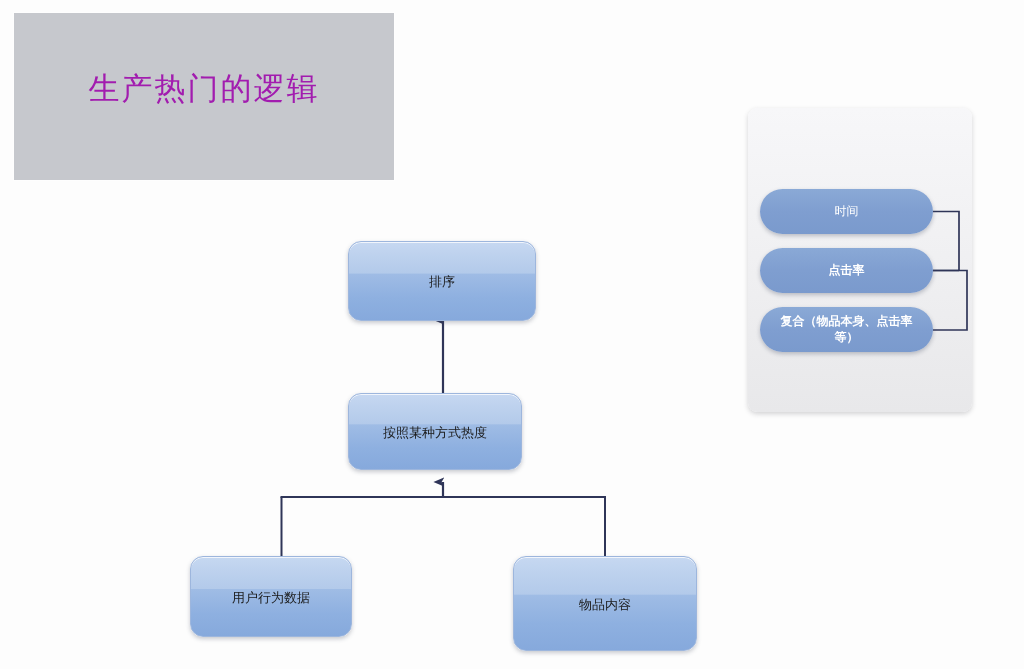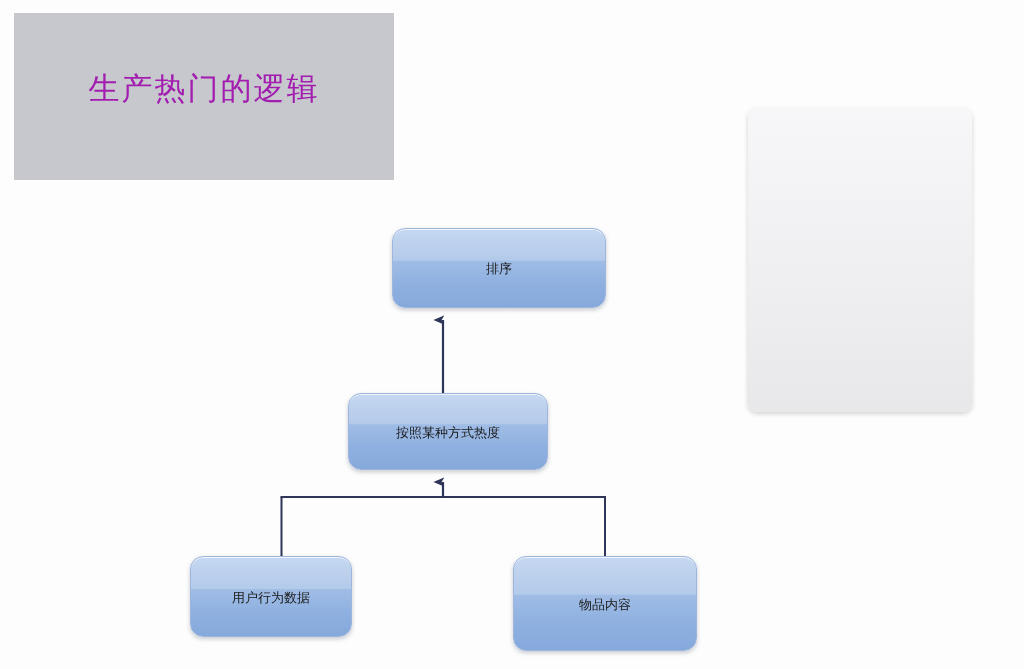--- a/index.html
+++ b/index.html
@@ -69,22 +69,22 @@
   .flow-box .label {
     font-size: 13px;
     color: #1b1b1b;
     text-align: center;
     line-height: 1.35;
     padding: 0 10px;
     position: relative;
     top: 1px;
   }
 
-  #box-sort     { left: 348px; top: 228px; width: 214px; height: 80px; margin-left: 44px; }
-  #box-heat     { left: 348px; top: 393px; width: 200px; height: 77px; }
+  #box-sort     { left: 348px; top: 241px; width: 188px; height: 80px; }
+  #box-heat     { left: 348px; top: 393px; width: 174px; height: 77px; }
   #box-behavior { left: 190px; top: 556px; width: 162px; height: 81px; }
   #box-content  { left: 513px; top: 556px; width: 184px; height: 95px; }
 
   
   #connectors {
     position: absolute;
     left: 0; top: 0;
     width: 1024px;
     height: 669px;
     pointer-events: none;
@@ -198,15 +198,43 @@
     <span class="label">用户行为数据</span>
   </div>
 
   <div class="flow-box" id="box-content">
     <span class="label">物品内容</span>
   </div>
 
   <div class="panel">
 
 
+    <div class="panel-body">
+
+      <svg id="panel-connectors" viewBox="0 0 224 272" xmlns="http://www.w3.org/2000/svg">
+
+        <path d="M185,71.5 L211,71.5 L211,130.5" fill="none" stroke="#2f3558" stroke-width="1.7"></path>
+
+        <path d="M185,130.5 L211,130.5" fill="none" stroke="#2f3558" stroke-width="1.7"></path>
+        <path d="M185,130.5 L211,130.5 L211,130.5" fill="none" stroke="#2f3558" stroke-width="1.7"></path>
+
+        <path d="M211,130.5 L219,130.5 L219,190 L185,190" fill="none" stroke="#2f3558" stroke-width="1.7"></path>
+      </svg>
+
+      <div class="pill" id="pill-0">
+        <span class="label">时间</span>
+      </div>
+
+      <div class="pill bold" id="pill-1">
+        <span class="label">点击率</span>
+      </div>
+
+      <div class="pill bold" id="pill-2">
+        <span class="label">
+          <span>复合（物品本身、点击率</span><br>
+          <span>等）</span>
+        </span>
+      </div>
+
+    </div>
   </div>
 
 </div>
 
 </body></html>

